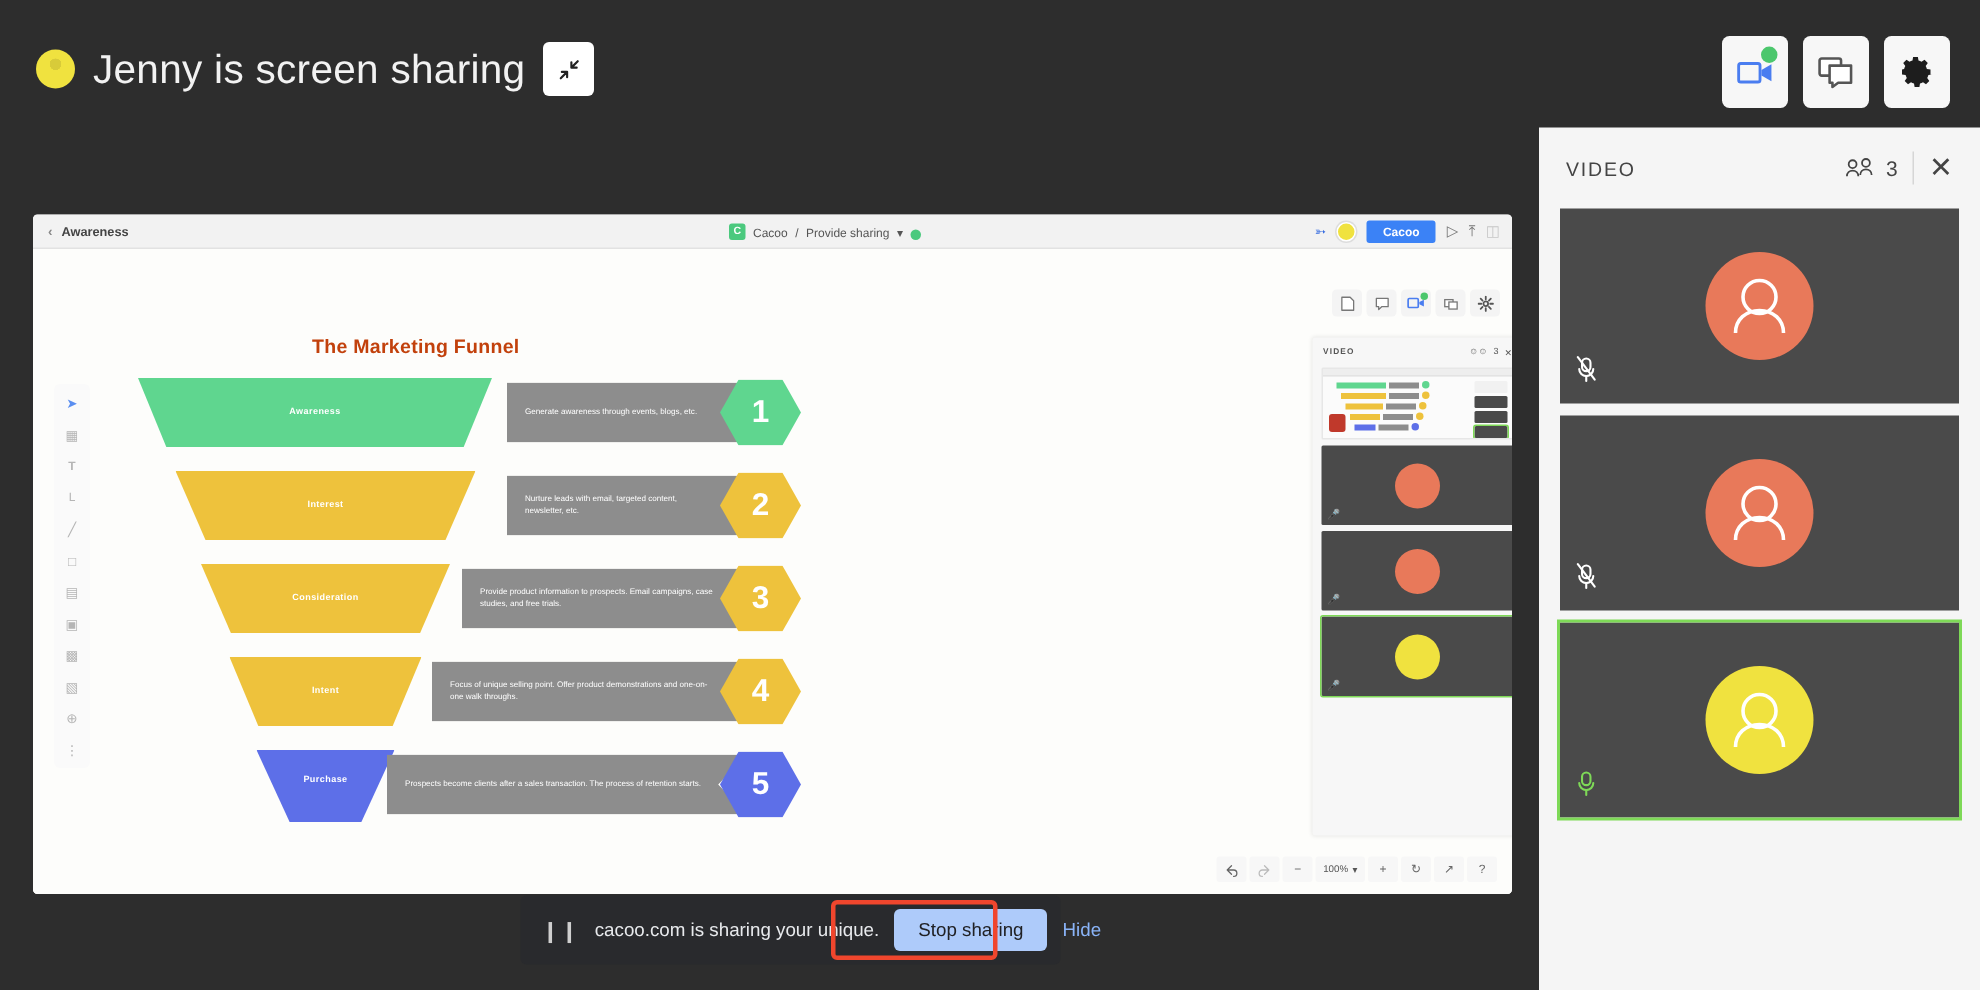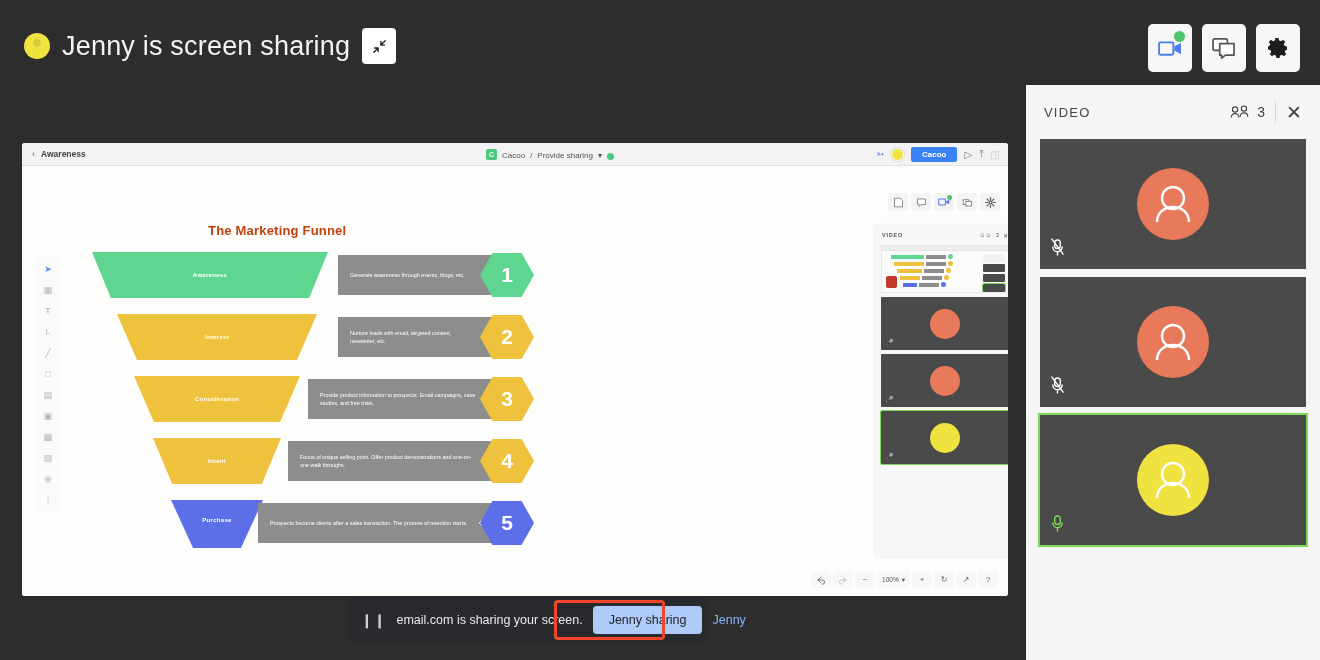--- a/index.html
+++ b/index.html
@@ -430,23 +430,23 @@
         <div class="sb-btn">↻</div>
         <div class="sb-btn">↗</div>
         <div class="sb-btn">?</div>
       </div>
 
     </div>
   </div>
 
   <div class="share-notif">
     <span class="pause-ic">❙❙</span>
-    <span class="notif-text">email.com is sharing your screen.</span>
-    <span class="stop-btn">Jenny sharing</span>
-    <span class="hide-link">Jenny</span>
+    <span class="notif-text">cacoo.com is sharing your unique.</span>
+    <span class="stop-btn">Stop sharing</span>
+    <span class="hide-link">Hide</span>
   </div>
   <div class="red-box"></div>
 
   <div class="video-panel">
     <div class="vp-head">
       <span class="vp-title">VIDEO</span>
       <span class="vp-right">
         <span class="vp-count">
           <svg width="22" height="14" viewBox="0 0 26 16">
             <circle cx="6" cy="5" r="3.1" fill="none" stroke="#444" stroke-width="1.4"></circle>

